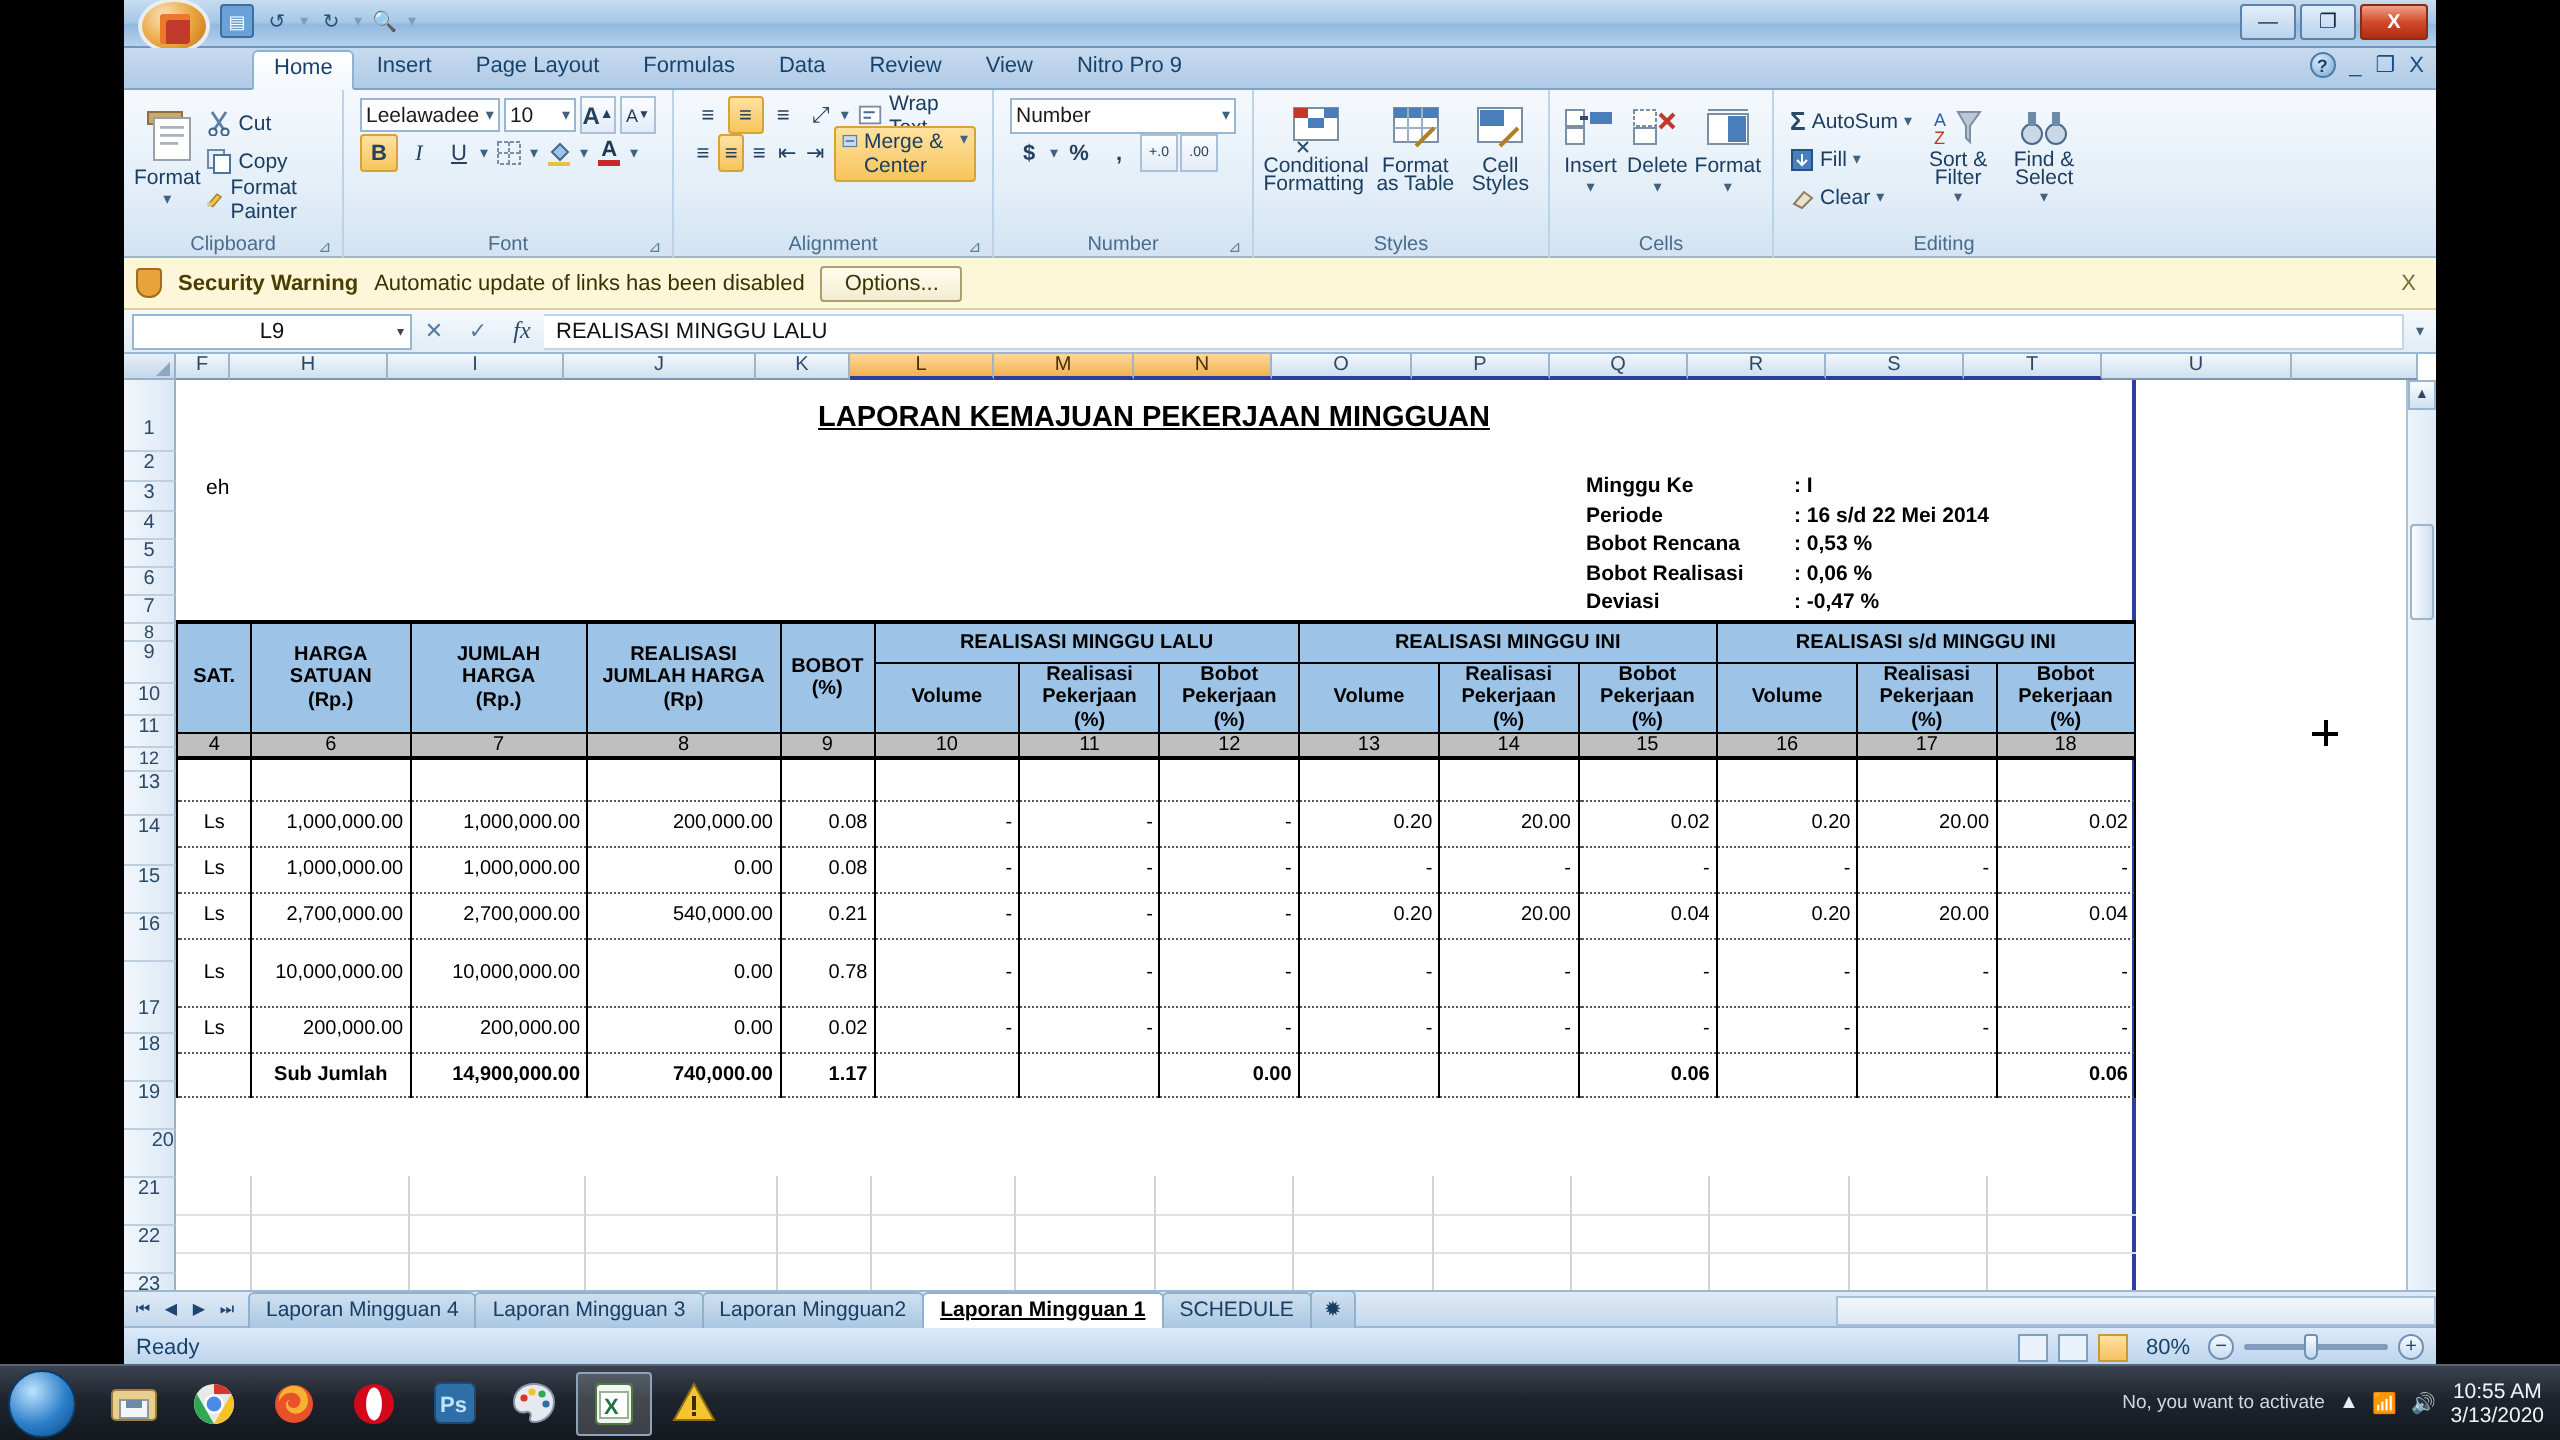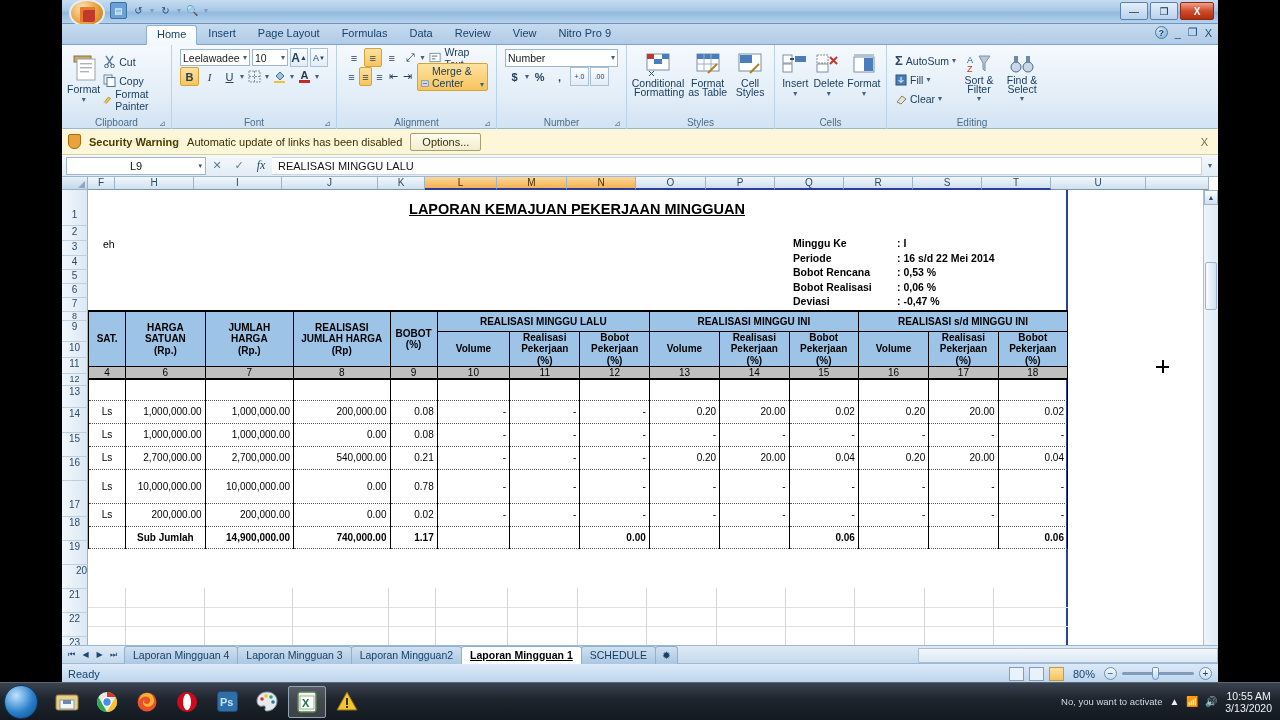--- a/index.html
+++ b/index.html
@@ -33,21 +33,21 @@
   .office-orb { position:absolute; left:3px; top:-3px; width:44px; height:31px; }
   .office-orb .ball { position:absolute; left:4px; top:2px; width:36px; height:28px;
     border-radius:50%; background:radial-gradient(circle at 35% 30%,#fbe3b6,#e8a33d 55%,#c4721a);
     border:2px solid #e9edf2; }
   .office-orb .ball:after{ content:""; position:absolute; left:9px; top:6px; width:15px;height:15px;
     background:#c0392b; border-radius:2px; box-shadow:3px 3px 0 #e9792c inset;}
 
   
   .tabbar { position:relative; height:21px;
     background:linear-gradient(to bottom,#c7dbef,#b0cae6); border-bottom:1px solid #7ea4ca; }
-  .tabs { display:flex; padding-left:84px; gap:0px; }
+  .tabs { display:flex; padding-left:64px; gap:0px; }
   .tab { padding:3px 11px 4px; font-size:11px; color:#16436e; cursor:default; }
   .tab.active { background:linear-gradient(to bottom,#ffffff,#f2f8fd);
     border:1px solid #8fb2d4; border-bottom-color:#f4f8fc; border-radius:3px 3px 0 0;
     margin-top:1px; padding:2px 10px 4px; }
   .tabright { position:absolute; right:6px; top:2px; display:flex; align-items:center; gap:7px;
     font-size:11px; color:#1c4f80; }
   .helpdot { width:13px; height:13px; border-radius:50%;
     background:radial-gradient(circle at 35% 30%,#dbeaf8,#7aa9d6); border:1px solid #4c7ba8;
     color:#17436d; font-size:9px; text-align:center; line-height:12px; font-weight:bold; }
 
@@ -355,21 +355,21 @@
               </svg>
             <span>Wrap Text</span>
           </div>
         </div>
         <div class="mini-row" style="gap:1px;">
           <div class="ibtn">≡</div>
           <div class="ibtn on">≡</div>
           <div class="ibtn">≡</div>
           <div class="ibtn">⇤</div>
           <div class="ibtn">⇥</div>
-          <div style="display:flex;align-items:flex-end;gap:3px;margin-left:2px;background:linear-gradient(to bottom,#ffe2a0,#f7c45c);border:1px solid #d5a33a;border-radius:2px;padding:1px 3px;">
+          <div style="display:flex;align-items:flex-start;gap:3px;margin-left:2px;background:linear-gradient(to bottom,#ffe2a0,#f7c45c);border:1px solid #d5a33a;border-radius:2px;padding:1px 3px;">
             <svg width="13" height="11" viewBox="0 0 13 11">
                 <rect x="1" y="1" width="11" height="9" fill="#c9dcef" stroke="#5d7f9f"></rect>
                 <path d="M3 5.5 H10" stroke="#2d4a66"></path>
               </svg>
             <span>Merge &amp; Center</span>
             <span class="cs">▾</span>
           </div>
         </div>
         <div class="grp-label">Alignment</div>
         <div class="grp-launch">⊿</div>
@@ -397,21 +397,21 @@
       <div class="grp" style="width:148px">
         <div style="display:flex;gap:2px;padding-top:3px;">
           <div class="btn-lg" style="width:52px;">
             <svg width="30" height="26" viewBox="0 0 30 26">
                 <rect x="4" y="1" width="22" height="16" fill="#fff" stroke="#7a8fa4"></rect>
                 <rect x="4" y="1" width="7" height="5" fill="#c0392b"></rect>
                 <rect x="11" y="6" width="8" height="5" fill="#4a7ebb"></rect>
                 <rect x="19" y="1" width="7" height="5" fill="#4a7ebb"></rect>
                 <path d="M6 18 l5 5 M6 23 l5 -5" stroke="#2e4d6b"></path>
               </svg>
-            <span style="line-height:9px;text-align:right;">Conditional Formatting</span>
+            <span style="line-height:9px;text-align:left;">Conditional Formatting</span>
           </div>
           <div class="btn-lg" style="width:46px;">
             <svg width="28" height="26" viewBox="0 0 28 26">
                 <rect x="3" y="1" width="22" height="17" fill="#fff" stroke="#7a8fa4"></rect>
                 <rect x="3" y="1" width="22" height="5" fill="#4a7ebb"></rect>
                 <path d="M10 1 V18 M17 1 V18 M3 11 H25" stroke="#9ab0c6"></path>
                 <path d="M14 20 l9 -9" stroke="#b07f2a" stroke-width="2"></path>
               </svg>
             <span style="line-height:9px;text-align:center;">Format as Table</span>
           </div>

